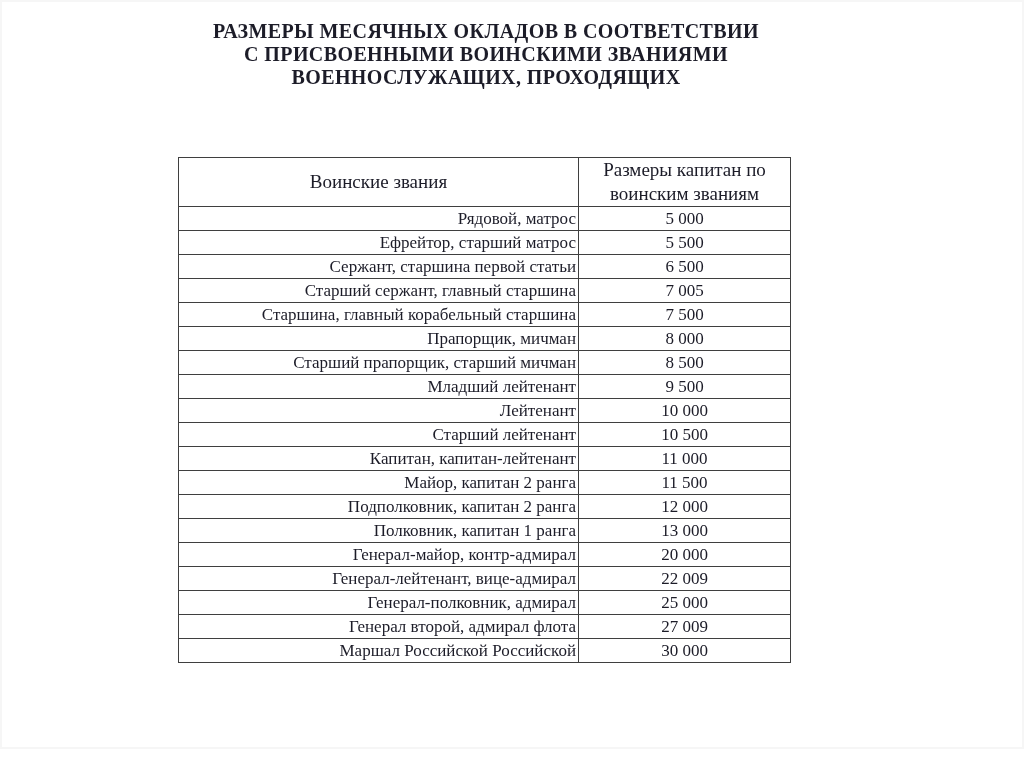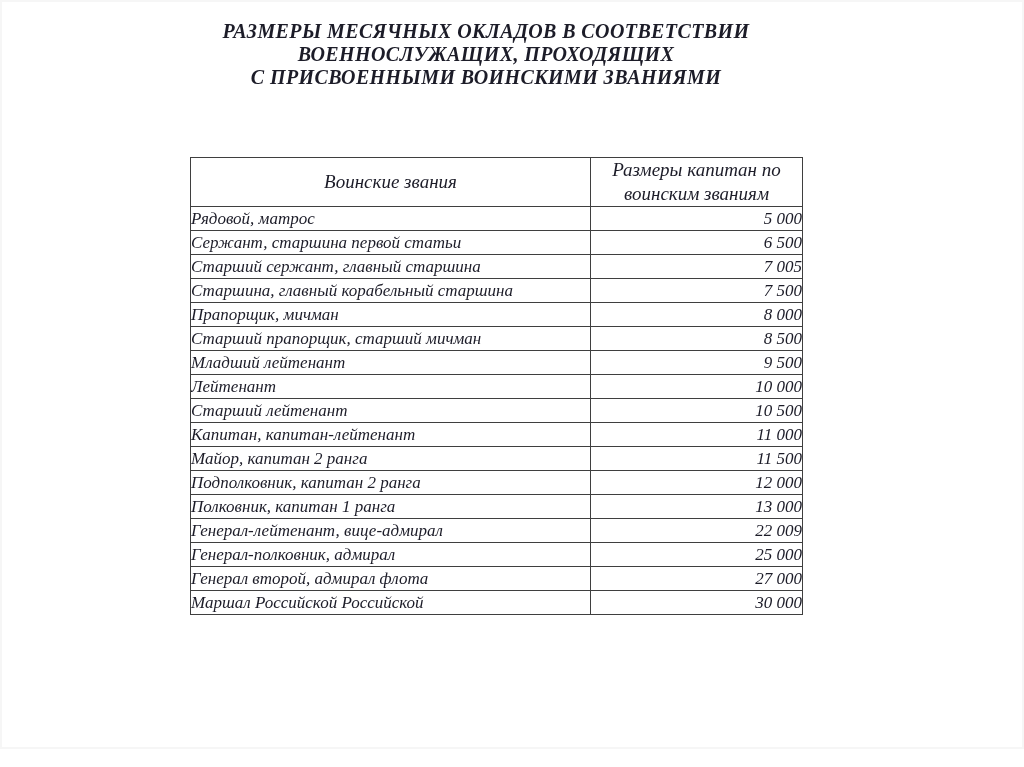--- a/index.html
+++ b/index.html
@@ -15,38 +15,37 @@
     background: #ffffff;
     font-family: "Liberation Serif", "DejaVu Serif", serif;
     overflow: hidden;
   }
   .slide {
     position: relative;
     width: 1024px;
     height: 749px;
     background: var(--bg);
     box-shadow: inset 0 0 0 2px #f6f6f6;
-    font-style: italic;
   }
   .slide-title {
     position: absolute;
     top: 20px;
     left: 0;
     width: 972px;
     text-align: center;
     font-weight: bold;
     font-size: 20px;
     line-height: 23px;
     letter-spacing: 0.4px;
     color: var(--text);
   }
   .salary-table {
     position: absolute;
     top: 157px;
-    left: 190px;
+    left: 178px;
     width: 612px;
     border-collapse: collapse;
     table-layout: fixed;
     color: var(--text);
     border-radius: 12px;
   }
   .salary-table col.col-ranks  { width: 400px; }
   .salary-table col.col-salary { width: 212px; }
   .salary-table th,
   .salary-table td {
@@ -64,57 +63,61 @@
     padding: 0 12px;
   }
   .salary-table td {
     font-size: 17px;
     height: 24px;
     vertical-align: middle;
     padding: 0;
     white-space: nowrap;
   }
   .salary-table td.rank-cell {
-    text-align: left;
+    text-align: right;
     padding-left: 0;
     padding-right: 2px;
   }
   .salary-table td.salary-cell {
-    text-align: right;
+    text-align: center;
     margin-left: 40px;
   }
 </style>
 </head>
 <body>
 
 <div class="slide">
 
   <div class="slide-title">
     <div>РАЗМЕРЫ МЕСЯЧНЫХ ОКЛАДОВ В СООТВЕТСТВИИ</div>
+    <div>С ПРИСВОЕННЫМИ ВОИНСКИМИ ЗВАНИЯМИ</div>
     <div>ВОЕННОСЛУЖАЩИХ, ПРОХОДЯЩИХ</div>
-    <div>С ПРИСВОЕННЫМИ ВОИНСКИМИ ЗВАНИЯМИ</div>
   </div>
 
   <table class="salary-table">
     <colgroup>
       <col class="col-ranks">
       <col class="col-salary">
     </colgroup>
     <thead>
       <tr>
         <th>Воинские звания</th>
         <th>Размеры капитан по воинским званиям</th>
       </tr>
     </thead>
     <tbody id="table-body">
   <tr>
     <td class="rank-cell">Рядовой, матрос</td>
     <td class="salary-cell">5 000</td>
   </tr>
 
+  <tr>
+    <td class="rank-cell">Ефрейтор, старший матрос</td>
+    <td class="salary-cell">5 500</td>
+  </tr>
 
 
   <tr>
     <td class="rank-cell">Сержант, старшина первой статьи</td>
     <td class="salary-cell">6 500</td>
   </tr>
 
   <tr>
     <td class="rank-cell">Старший сержант, главный старшина</td>
     <td class="salary-cell">7 005</td>
@@ -163,34 +166,38 @@
   <tr>
     <td class="rank-cell">Подполковник, капитан 2 ранга</td>
     <td class="salary-cell">12 000</td>
   </tr>
 
   <tr>
     <td class="rank-cell">Полковник, капитан 1 ранга</td>
     <td class="salary-cell">13 000</td>
   </tr>
 
+  <tr>
+    <td class="rank-cell">Генерал-майор, контр-адмирал</td>
+    <td class="salary-cell">20 000</td>
+  </tr>
 
   <tr>
     <td class="rank-cell">Генерал-лейтенант, вице-адмирал</td>
     <td class="salary-cell">22 009</td>
   </tr>
 
   <tr>
     <td class="rank-cell">Генерал-полковник, адмирал</td>
     <td class="salary-cell">25 000</td>
   </tr>
 
   <tr>
     <td class="rank-cell">Генерал второй, адмирал флота</td>
-    <td class="salary-cell">27 000</td>
+    <td class="salary-cell">27 009</td>
   </tr>
 
   <tr>
     <td class="rank-cell">Маршал Российской Российской</td>
     <td class="salary-cell">30 000</td>
   </tr>
 </tbody>
   </table>
 
 </div>

